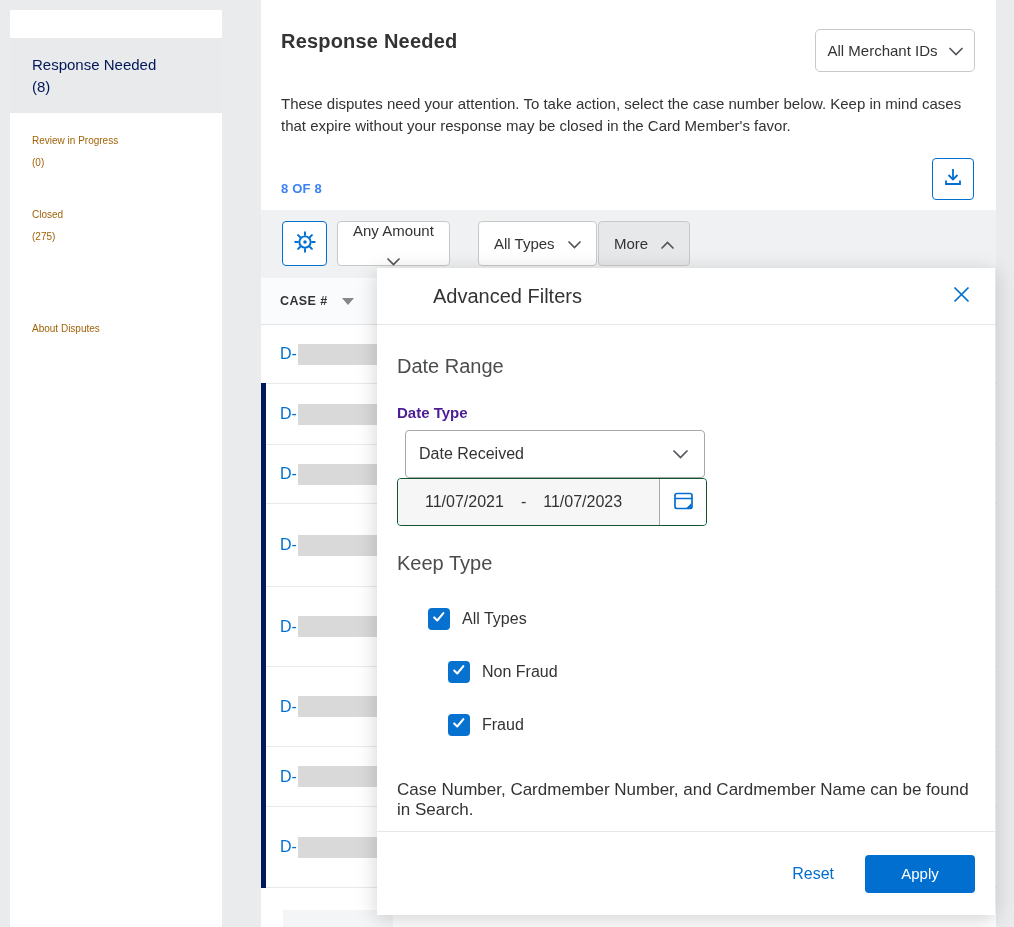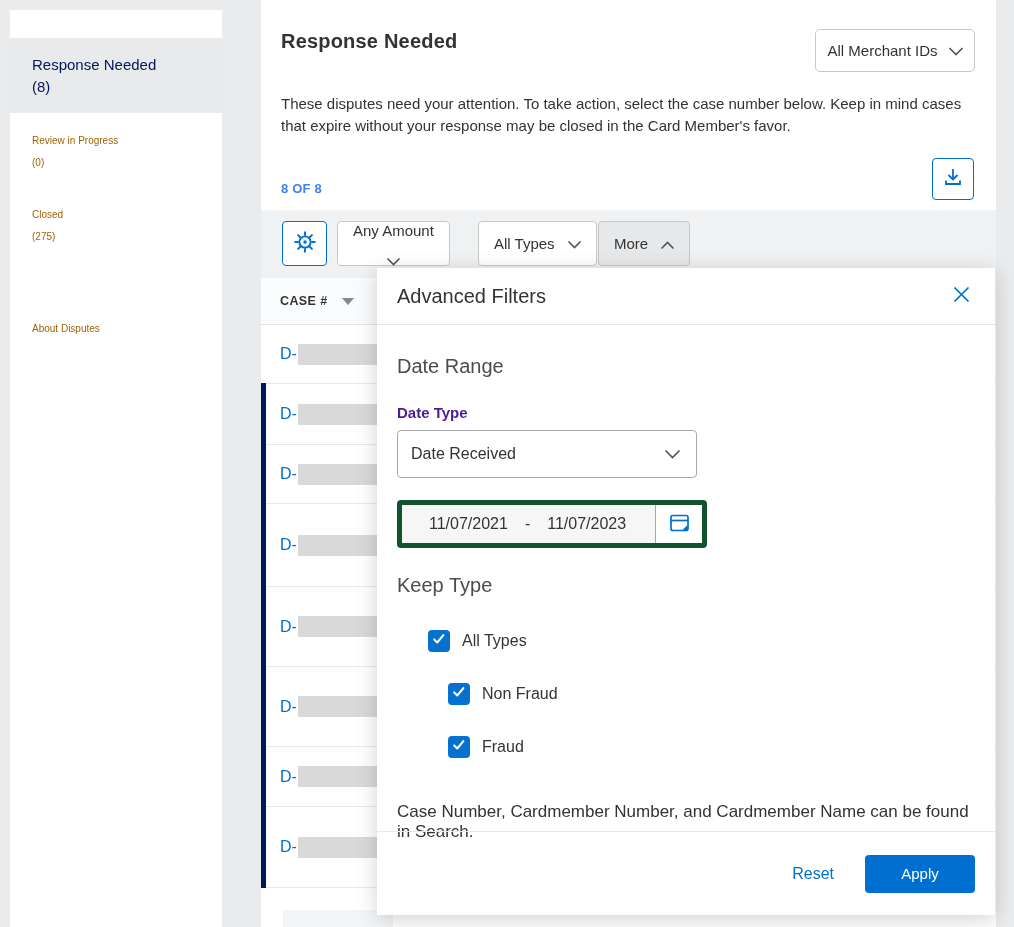--- a/index.html
+++ b/index.html
@@ -74,34 +74,34 @@
   .case-link { color:#006fcf; font-size:16px; text-decoration:none; }
   .redact { display:inline-block; width:85px; height:21px; background:#d9d9d9; margin-left:1px; }
   .pager-stub { position:absolute; left:22px; top:910px; width:110px; height:17px; background:#f4f5f6; }
   
   .panel {
     position:absolute; left:377px; top:268px; width:618px; height:647px;
     background:#fff; box-shadow:0 4px 20px rgba(0,0,0,.18); z-index:5;
   }
   .panel-head { height:57px; border-bottom:1px solid #e6e7e8;
     display:flex; align-items:center; justify-content:space-between; padding:0 24px 0 20px; }
-  .panel-title { font-size:20px; color:#333; }
+  .panel-title { font-size:20px; color:#333;margin-left:36px; }
   .close-btn { display:flex; cursor:pointer; }
   .panel-body { padding:30px 20px 0; }
   .section-h { font-size:20px; font-weight:normal; color:#4a4c4e; }
   .field-label { margin-top:26px; font-size:15px; font-weight:bold; color:#4c1d95; }
   .select {
     margin-top:9px; width:300px; height:48px;
     border:1px solid #a7a8aa; border-radius:4px; background:#fff;
     display:flex; align-items:center; justify-content:space-between;
-    padding:0 16px 0 13px; font-size:16px; color:#333; cursor:pointer;
+    padding:0 16px 0 13px; font-size:16px; color:#333; cursor:pointer;margin-left:8px;
   }
   .date-field {
-    margin-top:22px; width:310px; height:48px;
-    border:5px solid #14532d; border-radius:4px; background:#5eead4;
+    width:310px; height:48px;
+    border:1px solid #14532d; border-radius:4px; background:#5eead4;
     display:flex; overflow:hidden;
   }
   .date-text { flex:1; display:flex; align-items:center; background:#f6f6f7;
     font-size:16px; color:#333; padding-left:27px; }
   .date-sep { margin:0 17px; }
   .cal-btn { width:47px; border-left:1px solid #a7a8aa; background:#fff;
     display:flex; align-items:center; justify-content:center; cursor:pointer; }
   #case-type-h { margin-top:26px; }
   .cb-row { display:flex; align-items:center; }
   .cb-row.lvl0 { margin-left:31px; margin-top:33px; }

